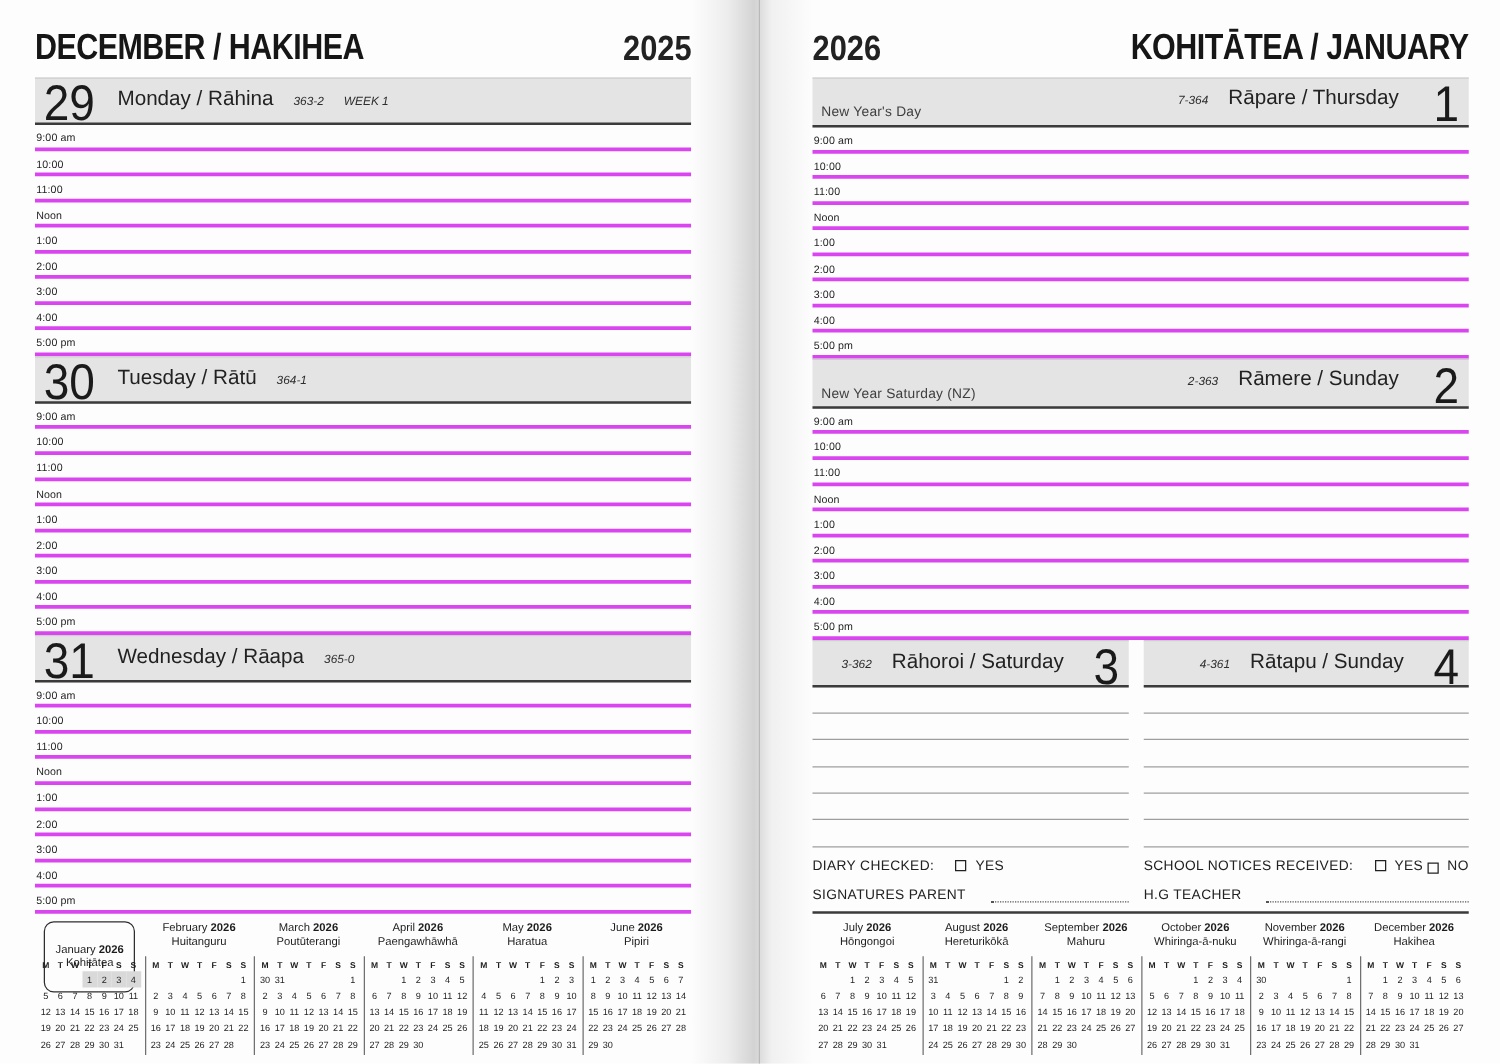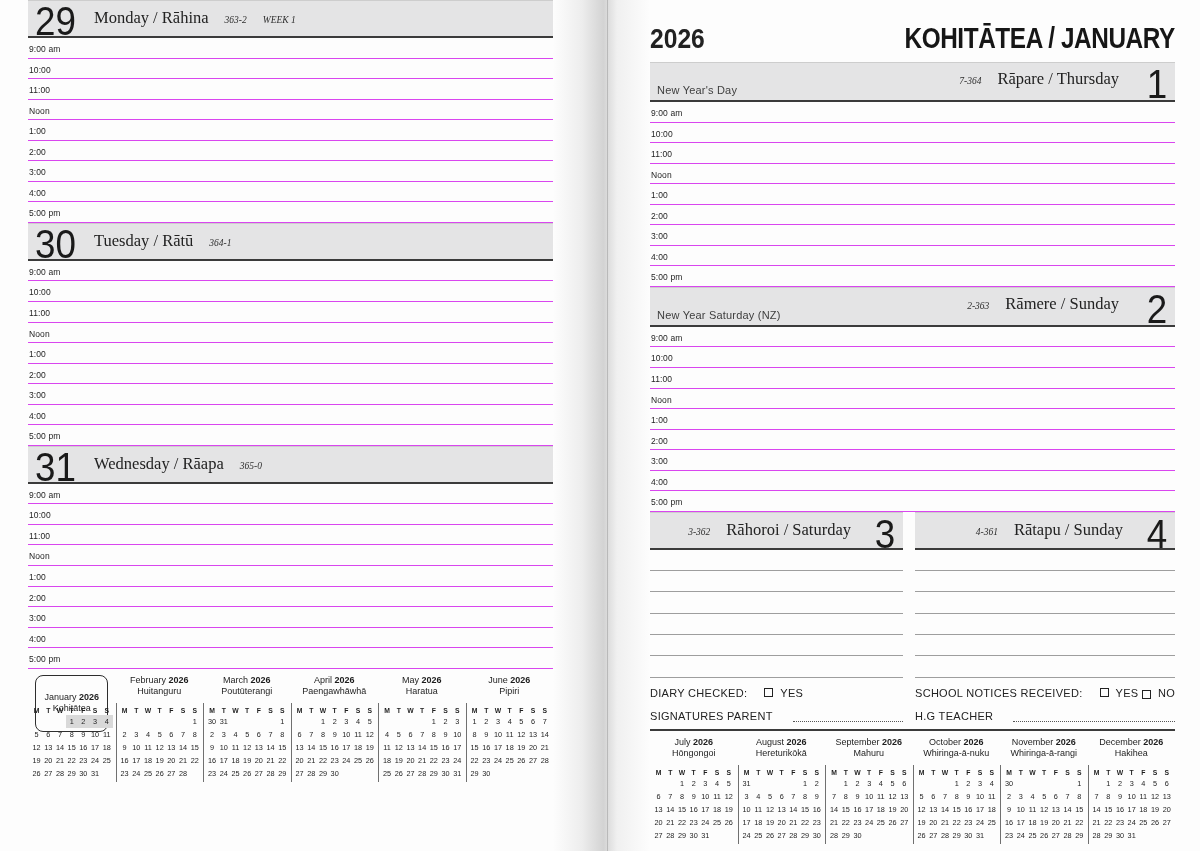--- a/index.html
+++ b/index.html
@@ -39,31 +39,31 @@
   }
   .band-l { height:38px; }
   .band-r { height:40px; }
   .band-w { height:38px; }
   .daynum {
     position:absolute; font-size:40px; line-height:40px; font-weight:400; color:#1a1a1a;
     transform:scaleX(.92);
   }
   .band-l .daynum { left:7px; top:0; transform-origin:left top; }
   .band-r .daynum, .band-w .daynum { right:8px; top:1px; transform-origin:right top; left:auto; }
-  .bandrow { position:absolute; display:flex; align-items:baseline; gap:16px;font-family:Liberation Serif, serif; }
+  .bandrow { position:absolute; display:flex; align-items:baseline; gap:16px; }
   .band-l .bandrow { left:66px; top:7px; }
   .band-r .bandrow { right:56px; top:6px; }
   .band-w .bandrow { right:52px; top:7px;text-align:right; }
   .daylabel { font-size:16.5px; color:#222; white-space:nowrap; }
   .daycode  { font-style:italic; font-size:9.5px; color:#2e2e2e; white-space:nowrap; }
   .band-note { position:absolute; left:7px; bottom:4px; font-size:11px; color:#3e3e3e; letter-spacing:.2px; }
 
   
   .timegrid { }
-  .trow { height:20.55px; border-bottom:1px solid #d946ef; }
+  .trow { height:20.55px; border-bottom:3px solid #d946ef; }
   .tlabel { display:inline-block; font-size:8.5px; color:#242424; padding:2.5px 0 0 1px; letter-spacing:.1px; }
 
   
   .weekend { display:flex; gap:12px; }
   .wcol1 { width:253px; }
   .wcol2 { flex:1; }
   .brow { height:21.3px; border-bottom:1px solid #9e9e9e; }
   .checksrow { margin-top:9px; display:flex; align-items:center; font-size:11px; letter-spacing:.3px; color:#222; }
   .cbox { width:9px; height:9px; border:1.6px solid #222; display:inline-block; flex:0 0 auto; }
   .cbox.m1 { margin:0 7px 0 17px; }
@@ -87,20 +87,24 @@
   .mcell { width:11.7px; height:13.1px; line-height:13.1px; text-align:center; font-size:7.3px; color:#1d1d1d; display:inline-block; }
   .mdcell { font-weight:bold; font-size:6.8px; }
   .hl { background:#d9d9d9; }
 </style>
 </head>
 <body>
 
 <div class="spread">
 
   <div class="page left">
+    <div class="page-head">
+      <div class="ptitle tl">DECEMBER / HAKIHEA</div>
+      <div class="pyear yr">2025</div>
+    </div>
 
     <section>
       <div class="dayband band-l">
         <span class="daynum">29</span>
         <span class="bandrow">
           <span class="daylabel">Monday / Rāhina</span>
           <span class="daycode">363-2</span>
           <span class="daycode">WEEK 1</span>
         </span>
       </div>

